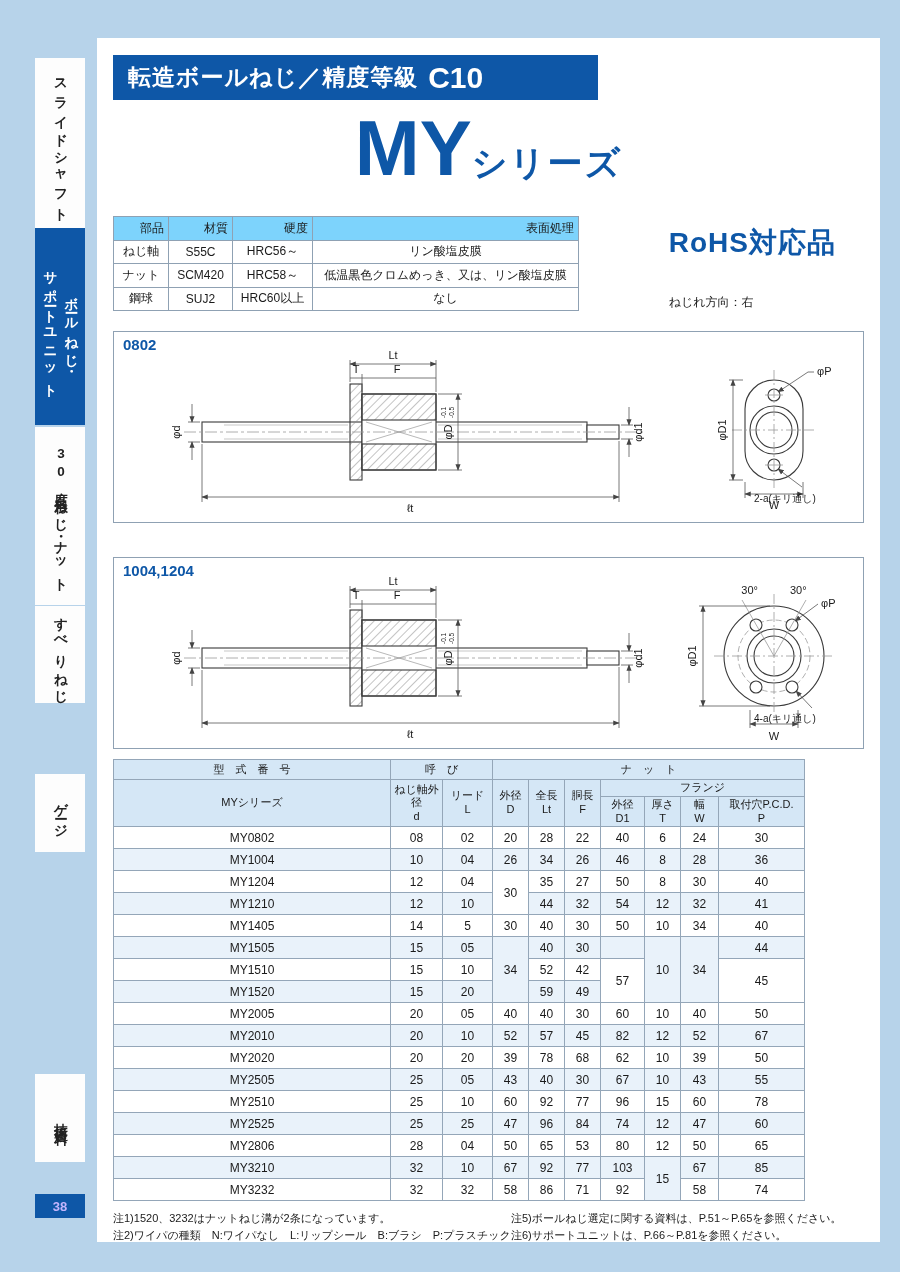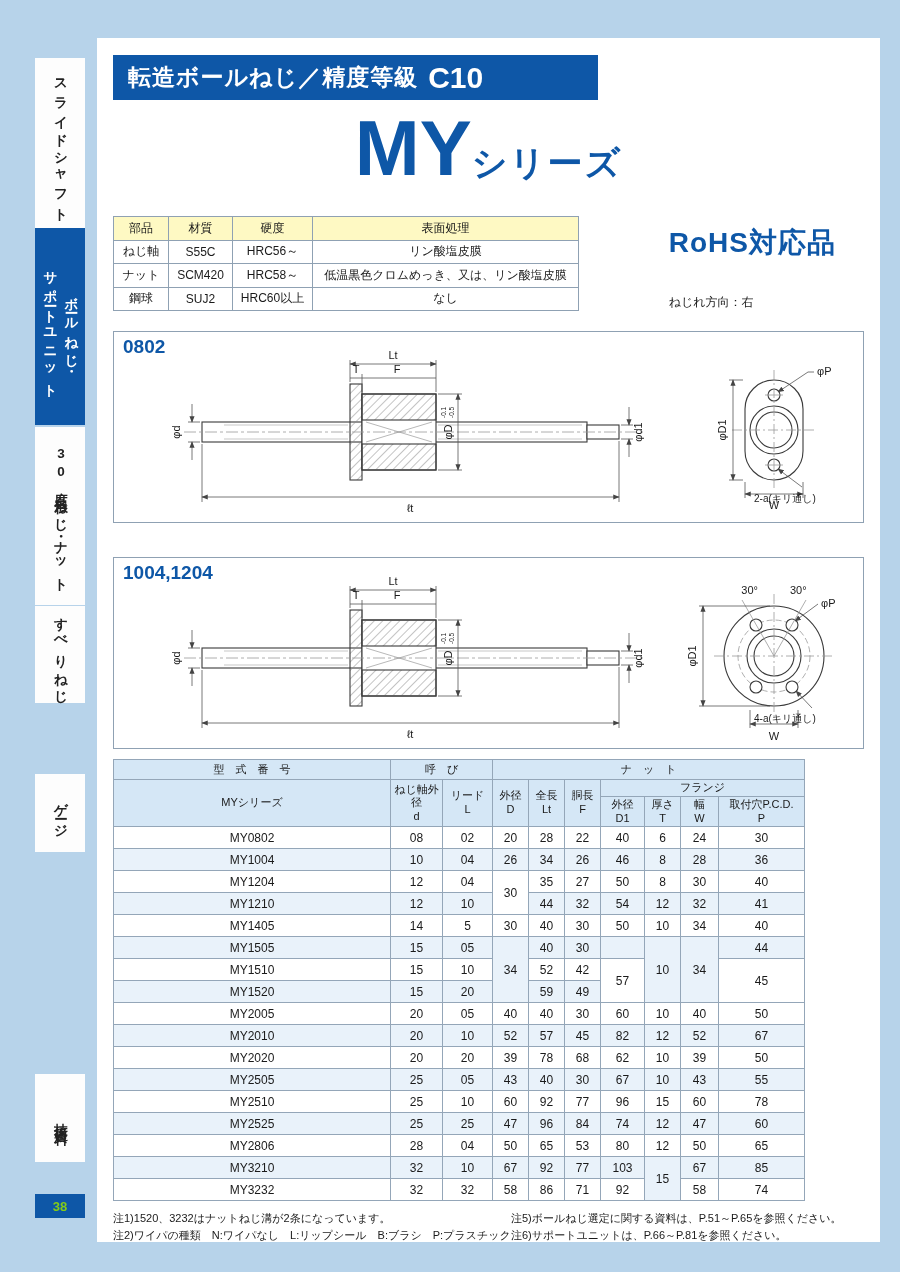--- a/index.html
+++ b/index.html
@@ -6,42 +6,42 @@
   html,body { background:#9fc0dc; }
   body { font-family:"Liberation Sans","DejaVu Sans",sans-serif; color:#1a1a1a; }
   .page { position:relative; width:900px; height:1272px; background:#b7d3ea; overflow:hidden; margin:0 auto; }
   .sidebar-tab { position:absolute; left:35px; width:50px; background:#fdfdfd;
     display:flex; align-items:center; justify-content:center;
     writing-mode:vertical-rl; text-orientation:upright;
     font-size:13.5px; font-weight:bold; letter-spacing:3px; line-height:1.55;
     white-space:pre-line; color:#222; text-align:center; }
   .sidebar-tab.active { background:#0e57a7; color:#fff; }
   .page-num { position:absolute; left:35px; top:1194px; width:50px; height:24px;
-    background:#0e57a7; color:#84cc16; font-size:13px; font-weight:bold;
+    background:#0e57a7; color:#c4b5fd; font-size:13px; font-weight:bold;
     display:flex; align-items:center; justify-content:center; }
   .content { position:absolute; left:97px; top:38px; width:783px; height:1204px;
     background:#fff; padding:17px 16px 10px 16px; overflow:hidden; }
   .header-bar { width:485px; height:45px; background:#0e57a7; color:#fff;
     display:flex; align-items:center; padding-left:15px; }
   .header-bar .t { font-size:23px; font-weight:bold; letter-spacing:1px; }
   .header-bar .c { font-size:30px; font-weight:bold; margin-left:10px; }
   .title-row { text-align:center; margin-top:4px; height:88px; }
   .title-row .my { font-size:78px; font-weight:bold; color:#0e57a7; line-height:88px; }
   .title-row .series { font-size:35px; font-weight:bold; color:#0e57a7; letter-spacing:2px; }
   .info-row { display:flex; justify-content:space-between; margin-top:24px; }
   .material-table { border-collapse:collapse; table-layout:fixed; }
   .material-table th,.material-table td { border:1px solid #8fa1b3; font-size:12px;
     font-weight:normal; text-align:center; height:22px; padding:0 4px; background:#fff; }
-  .material-table th { background:#fef9c3; }
+  .material-table th { background:#7dd3fc;text-align:right; }
   .right-info { display:flex; flex-direction:column; padding-right:28px; }
   .rohs { font-size:28px; font-weight:bold; color:#0e57a7; margin-top:8px; letter-spacing:1px; }
   .thread-dir { font-size:12px; margin-top:32px; }
   .drawing-box { position:relative; border:1px solid #8fa1b3; height:192px; margin-top:20px; background:#fff; }
   .drawing-box.second { margin-top:34px; }
-  .box-label { position:absolute; top:4px; left:9px; color:#0e57a7; font-weight:bold; font-size:19px; }
+  .box-label { position:absolute; top:4px; left:9px; color:#0e57a7; font-weight:bold; font-size:15px; }
   svg text { font-size:11px; fill:#1a1a1a; font-family:"Liberation Sans","DejaVu Sans",sans-serif; }
   svg text.tol { font-size:6.5px; }
   svg text.small { font-size:10px; }
   .spec-table { border-collapse:collapse; table-layout:fixed; width:691px; margin-top:10px; }
   .spec-table th,.spec-table td { border:1px solid #94a6b8; }
   .spec-table th { background:#d5e7f6; font-weight:normal; font-size:11px; line-height:1.25;
     white-space:pre-line; padding:1px 0; }
   .spec-table td { background:#fff; font-size:12px; text-align:center; height:22px; padding:0 2px; }
   .spec-table tbody tr:nth-child(even) td { background:#e9f2fa; }
   .spec-table tr.h1 th { height:20px; }

